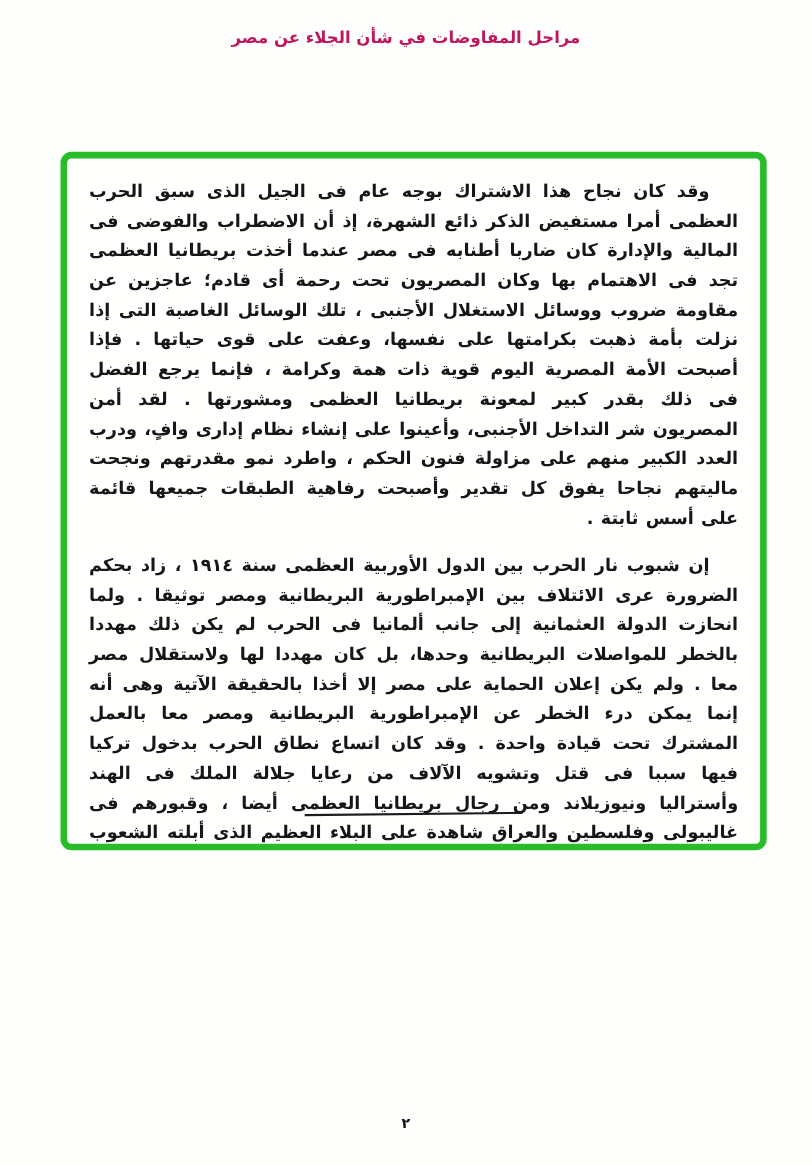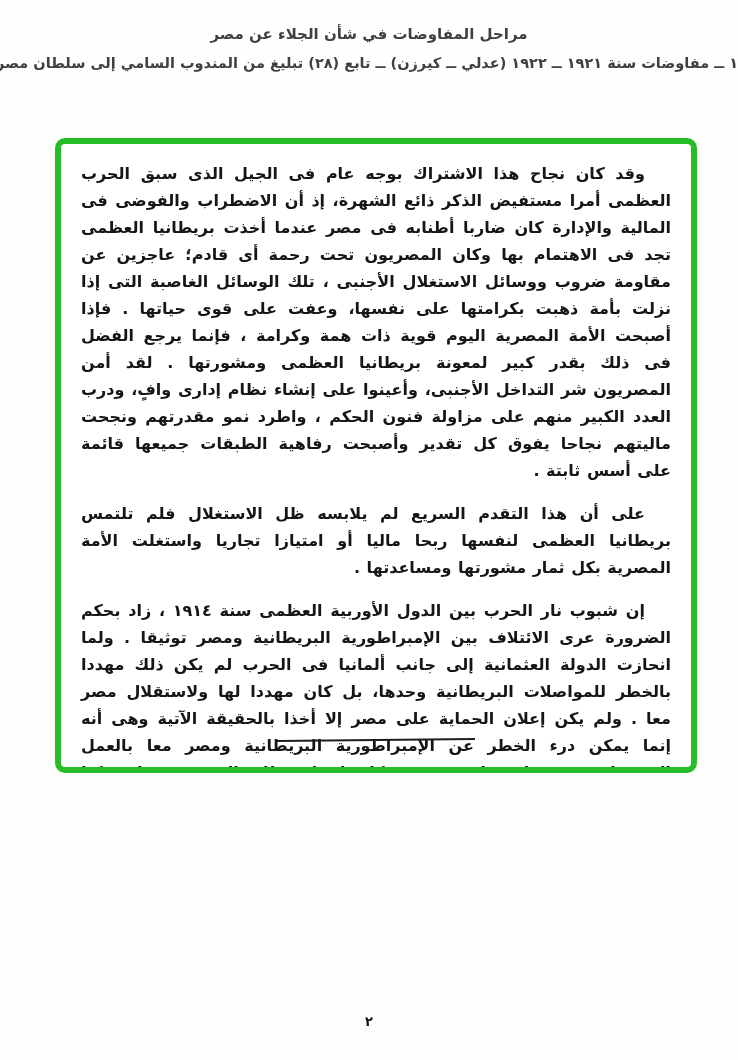--- a/index.html
+++ b/index.html
@@ -12,21 +12,21 @@
   .page {
     position: relative;
     width: 738px; height: 1060px;
     background: #fefefc;
     overflow: hidden;
   }
   .hdr {
     direction: rtl;
     text-align: center;
     font-weight: bold;
-    color: #404040;
+    color: #be185d;
   }
   .t1 { padding-top: 25px; font-size: 15px; }
   .t2 { margin-top: 12px; font-size: 14.5px; white-space: nowrap; }
   .t3 { margin-top: 10px; font-size: 11.5px; color: #1b1b1b; }
   .frame {
     position: absolute;
     left: 55px; top: 138px;
     width: 642px; height: 635px;
     box-sizing: border-box;
     border: 6px solid #28bc28;
@@ -65,28 +65,26 @@
     color: #101010;
   }
 </style>
 </head>
 <body>
 
 <div class="page">
 
   <div class="hdr t1" dir="rtl">مراحل المفاوضات في شأن الجلاء عن مصر</div>
 
-  <div class="hdr t2" dir="rtl">١ ــ مفاوضات سنة ١٩٢١ ــ ١٩٢٢ (عدلي ــ كيرزن) ــ تابع (٢٨) تبليغ من المندوب السامي إلى سلطان مصر</div>
 
 
   <div class="frame">
 
     <p class="indent" dir="rtl">وقد كان نجاح هذا الاشتراك بوجه عام فى الجيل الذى سبق الحرب العظمى أمرا مستفيض الذكر ذائع الشهرة، إذ أن الاضطراب والفوضى فى المالية والإدارة كان ضاربا أطنابه فى مصر عندما أخذت بريطانيا العظمى تجد فى الاهتمام بها وكان المصريون تحت رحمة أى قادم؛ عاجزين عن مقاومة ضروب ووسائل الاستغلال الأجنبى ، تلك الوسائل الغاصبة التى إذا نزلت بأمة ذهبت بكرامتها على نفسها، وعفت على قوى حياتها . فإذا أصبحت الأمة المصرية اليوم قوية ذات همة وكرامة ، فإنما يرجع الفضل فى ذلك بقدر كبير لمعونة بريطانيا العظمى ومشورتها . لقد أمن المصريون شر التداخل الأجنبى، وأعينوا على إنشاء نظام إدارى وافٍ، ودرب العدد الكبير منهم على مزاولة فنون الحكم ، واطرد نمو مقدرتهم ونجحت ماليتهم نجاحا يفوق كل تقدير وأصبحت رفاهية الطبقات جميعها قائمة على أسس ثابتة .</p>
 
-    <p class="indent" dir="rtl">على أن هذا التقدم السريع لم يلابسه ظل الاستغلال فلم تلتمس بريطانيا العظمى لنفسها ربحا ماليا أو امتيازا تجاريا واستغلت الأمة المصرية بكل ثمار مشورتها ومساعدتها .</p>
 
     <p class="indent" dir="rtl">إن شبوب نار الحرب بين الدول الأوربية العظمى سنة ١٩١٤ ، زاد بحكم الضرورة عرى الائتلاف بين الإمبراطورية البريطانية ومصر توثيقا . ولما انحازت الدولة العثمانية إلى جانب ألمانيا فى الحرب لم يكن ذلك مهددا بالخطر للمواصلات البريطانية وحدها، بل كان مهددا لها ولاستقلال مصر معا . ولم يكن إعلان الحماية على مصر إلا أخذا بالحقيقة الآتية وهى أنه إنما يمكن درء الخطر عن الإمبراطورية البريطانية ومصر معا بالعمل المشترك تحت قيادة واحدة . وقد كان اتساع نطاق الحرب بدخول تركيا فيها سببا فى قتل وتشويه الآلاف من رعايا جلالة الملك فى الهند وأستراليا ونيوزيلاند ومن رجال بريطانيا العظمى أيضا ، وقبورهم فى غاليبولى وفلسطين والعراق شاهدة على البلاء العظيم الذى أبلته الشعوب البريطانية من وراء دخول تركيا . وقد اجتازت مصر هذه المحنة دون أن يمسها ضرر وكان ذلك بفضل جهود أولئك الجنود الذين غشوا أرضها . فكانت خسائر مصر طفيفة ولم يزدد دينها ، وثروتها اليوم أعظم مما كانت قبل الحرب ، فى حين أن الكساد الاقتصادى قد اشتدت وطأته على أكثر البلدان الأخرى . فليس من الحكمة أن الشعب المصرى يتغاضى عن هذه الحقائق . أو ينسى من هو مدين له بذلك كله . ولولا قوة بأس الإمبراطورية البريطانية فى الحرب وشدة مراسها لأصبحت مصر حتما ميدانا تتلاقى فيه القوات المتحاربة وتتطاحن ولوطئت هذه القوات حقوق مصر بالأقدام وأودت برخائها . وكذلك لولا فوز الحلفاء ما كان بمصر اليوم أمة تطالب بما لها من الحق فى حكم قوى قائم على معنى السيادة بدلا مما ضرب عليها من الحماية الأجنبية . فما تتمتع به مصر اليوم من حرية . وما تتطلع إليه من حرية أوسع هى مدينة بهما للسياسة البريطانية والجيوش البريطانية .</p>
 
     <div class="rule"></div>
   </div>
 
   <div class="pnum">٢</div>
 
 </div>
 

